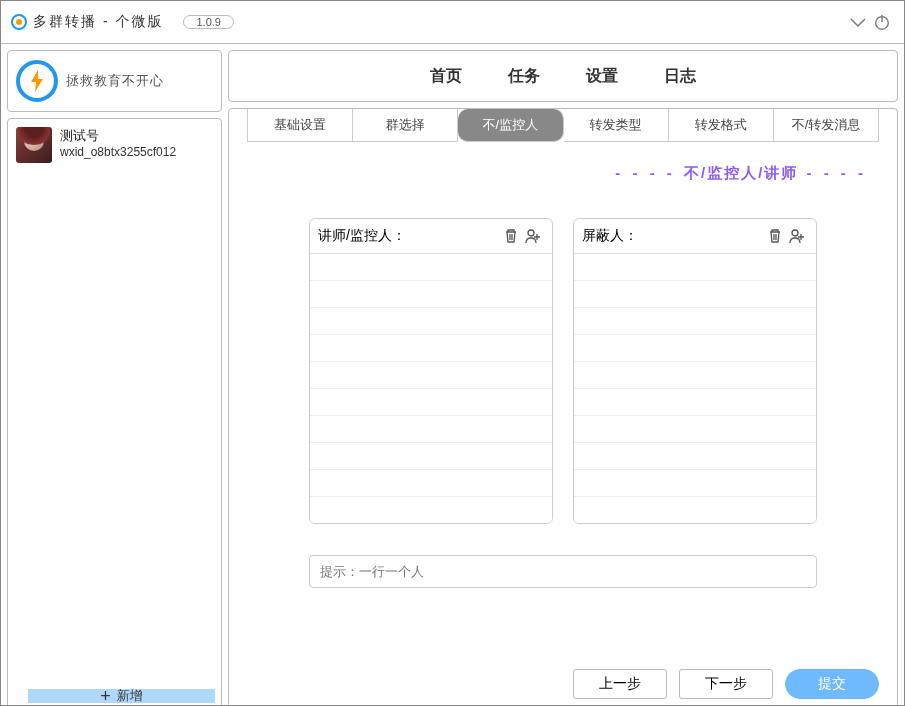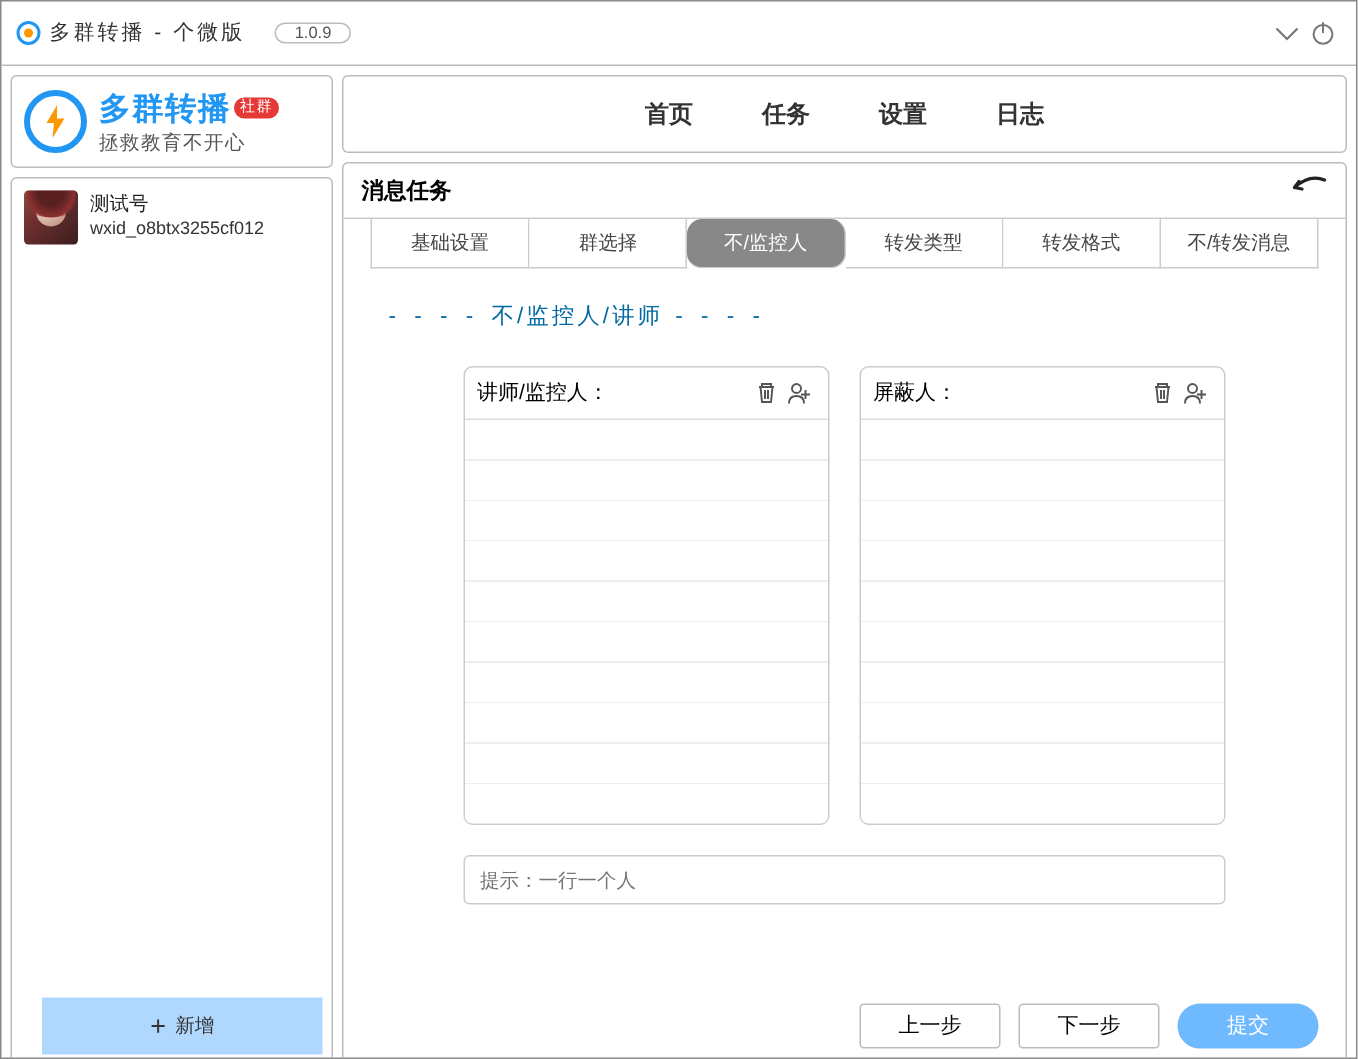--- a/index.html
+++ b/index.html
@@ -132,21 +132,21 @@
   width:32px; height:18px;
   background: radial-gradient(ellipse at 50% 0%, #5a2020 40%, #8b3030 70%, transparent 80%);
   border-radius: 0 0 50% 50%;
 }
 .account-info .name { font-size: 13px; color: #222; }
 .account-info .id { font-size: 12px; color: #333; }
 
 .new-btn {
   position: absolute;
   bottom: 6px; left: 20px; right: 6px;
-  height: 38px;
+  height: 14px;
   background: #b0d8ff;
   color: #333;
   display: flex; align-items: center; justify-content: center;
   cursor: pointer;
   font-size: 13px;
 }
 .new-btn::before {
   content: "+";
   font-size: 18px;
   margin-right: 6px;
@@ -212,34 +212,34 @@
   border-radius: 10px;
 }
 
 .panel-body {
   flex: 1;
   padding: 10px 30px 10px 30px;
   display: flex;
   flex-direction: column;
 }
 .section-title {
-  text-align: left;
-  color: #0369a1;
-  font-weight: normal;
+  text-align: right;
+  color: #8b5cf6;
+  font-weight: bold;
   font-size: 15px;
   padding: 12px 0 20px;
   letter-spacing: 2px;
 }
 .dashes { letter-spacing: 4px; }
 
 .lists-row {
   display: flex;
   gap: 20px;
   justify-content: center;
-  margin: 4px 50px;
+  margin: 15px 50px;
 }
 .list-box {
   flex: 1;
   border: 1px solid #ccc;
   border-radius: 6px;
   height: 306px;
   display: flex;
   flex-direction: column;
   overflow: hidden;
 }
@@ -323,24 +323,20 @@
 
 <div class="body-wrap">
   <div class="sidebar">
     <div class="logo-card">
       <div class="logo-bolt">
         <svg width="20" height="24" viewBox="0 0 20 24">
             <path d="M11 1 L4 13 L9 13 L8 23 L16 10 L11 10 Z" fill="#ff9800"></path>
           </svg>
       </div>
       <div class="logo-text">
-        <div class="cn">
-          <span>多群转播</span>
-          <span class="badge">社群</span>
-        </div>
         <div class="sub">拯救教育不开心</div>
       </div>
     </div>
 
     <div class="account-list">
       <div class="account-item">
         <div class="avatar"></div>
         <div class="account-info">
           <div class="name">测试号</div>
           <div class="id">wxid_o8btx3255cf012</div>
@@ -354,28 +350,20 @@
 
   <div class="main">
     <div class="topnav">
       <span class="nav-item">首页</span>
       <span class="nav-item">任务</span>
       <span class="nav-item">设置</span>
       <span class="nav-item">日志</span>
     </div>
 
     <div class="content">
-      <div class="content-header">
-        <span class="title">消息任务</span>
-        <span class="back-icon">
-          <svg width="28" height="20" viewBox="0 0 28 20">
-              <path d="M26 3 Q16 -1 6 8 L9 4 M6 8 L11 9" stroke="#222" stroke-width="2.2" fill="none" stroke-linecap="round" stroke-linejoin="round"></path>
-            </svg>
-        </span>
-      </div>
 
       <div class="tabs">
         <div class="tab">基础设置</div>
         <div class="tab">群选择</div>
         <div class="tab active">不/监控人</div>
         <div class="tab">转发类型</div>
         <div class="tab">转发格式</div>
         <div class="tab">不/转发消息</div>
       </div>
 

